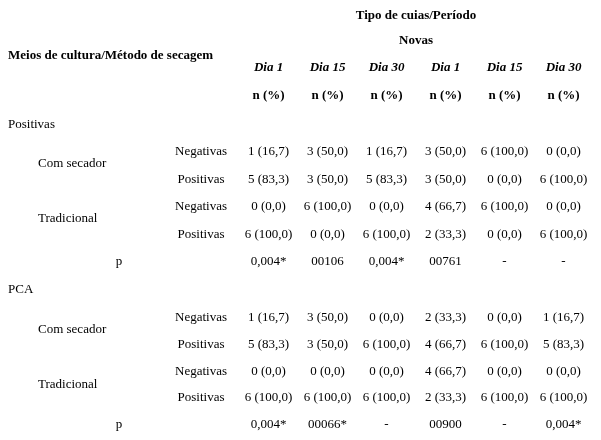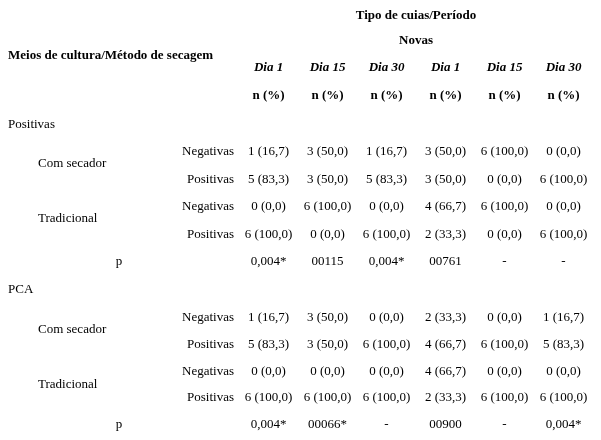--- a/index.html
+++ b/index.html
@@ -31,23 +31,23 @@
     text-align: center;
     white-space: nowrap;
   }
   
   .half {
     flex: 1;
     text-align: center;
   }
   .result-label {
     position: absolute;
-    left: 144px;
+    left: 156px;
     width: 90px;
-    text-align: right;
+    text-align: center;
   }
   .p-label {
     position: absolute;
     left: 104px;
     width: 30px;
     text-align: center;
   }
   .method-label {
     position: absolute;
     left: 38px;
@@ -143,21 +143,21 @@
     <div class="cell">0 (0,0)</div>
     <div class="cell">6 (100,0)</div>
     <div class="cell">2 (33,3)</div>
     <div class="cell">0 (0,0)</div>
     <div class="cell">6 (100,0)</div>
   </div>
 
   <div class="p-label" style="top:253px;">p</div>
   <div class="cols" style="top:253px;">
     <div class="cell">0,004*</div>
-    <div class="cell">00115</div>
+    <div class="cell">00106</div>
     <div class="cell">0,004*</div>
     <div class="cell">00761</div>
     <div class="cell">-</div>
     <div class="cell">-</div>
   </div>
 
   <div class="section-label" style="top:281px;">PCA</div>
 
   <div class="method-label" style="top:321px;">Com secador</div>
 

